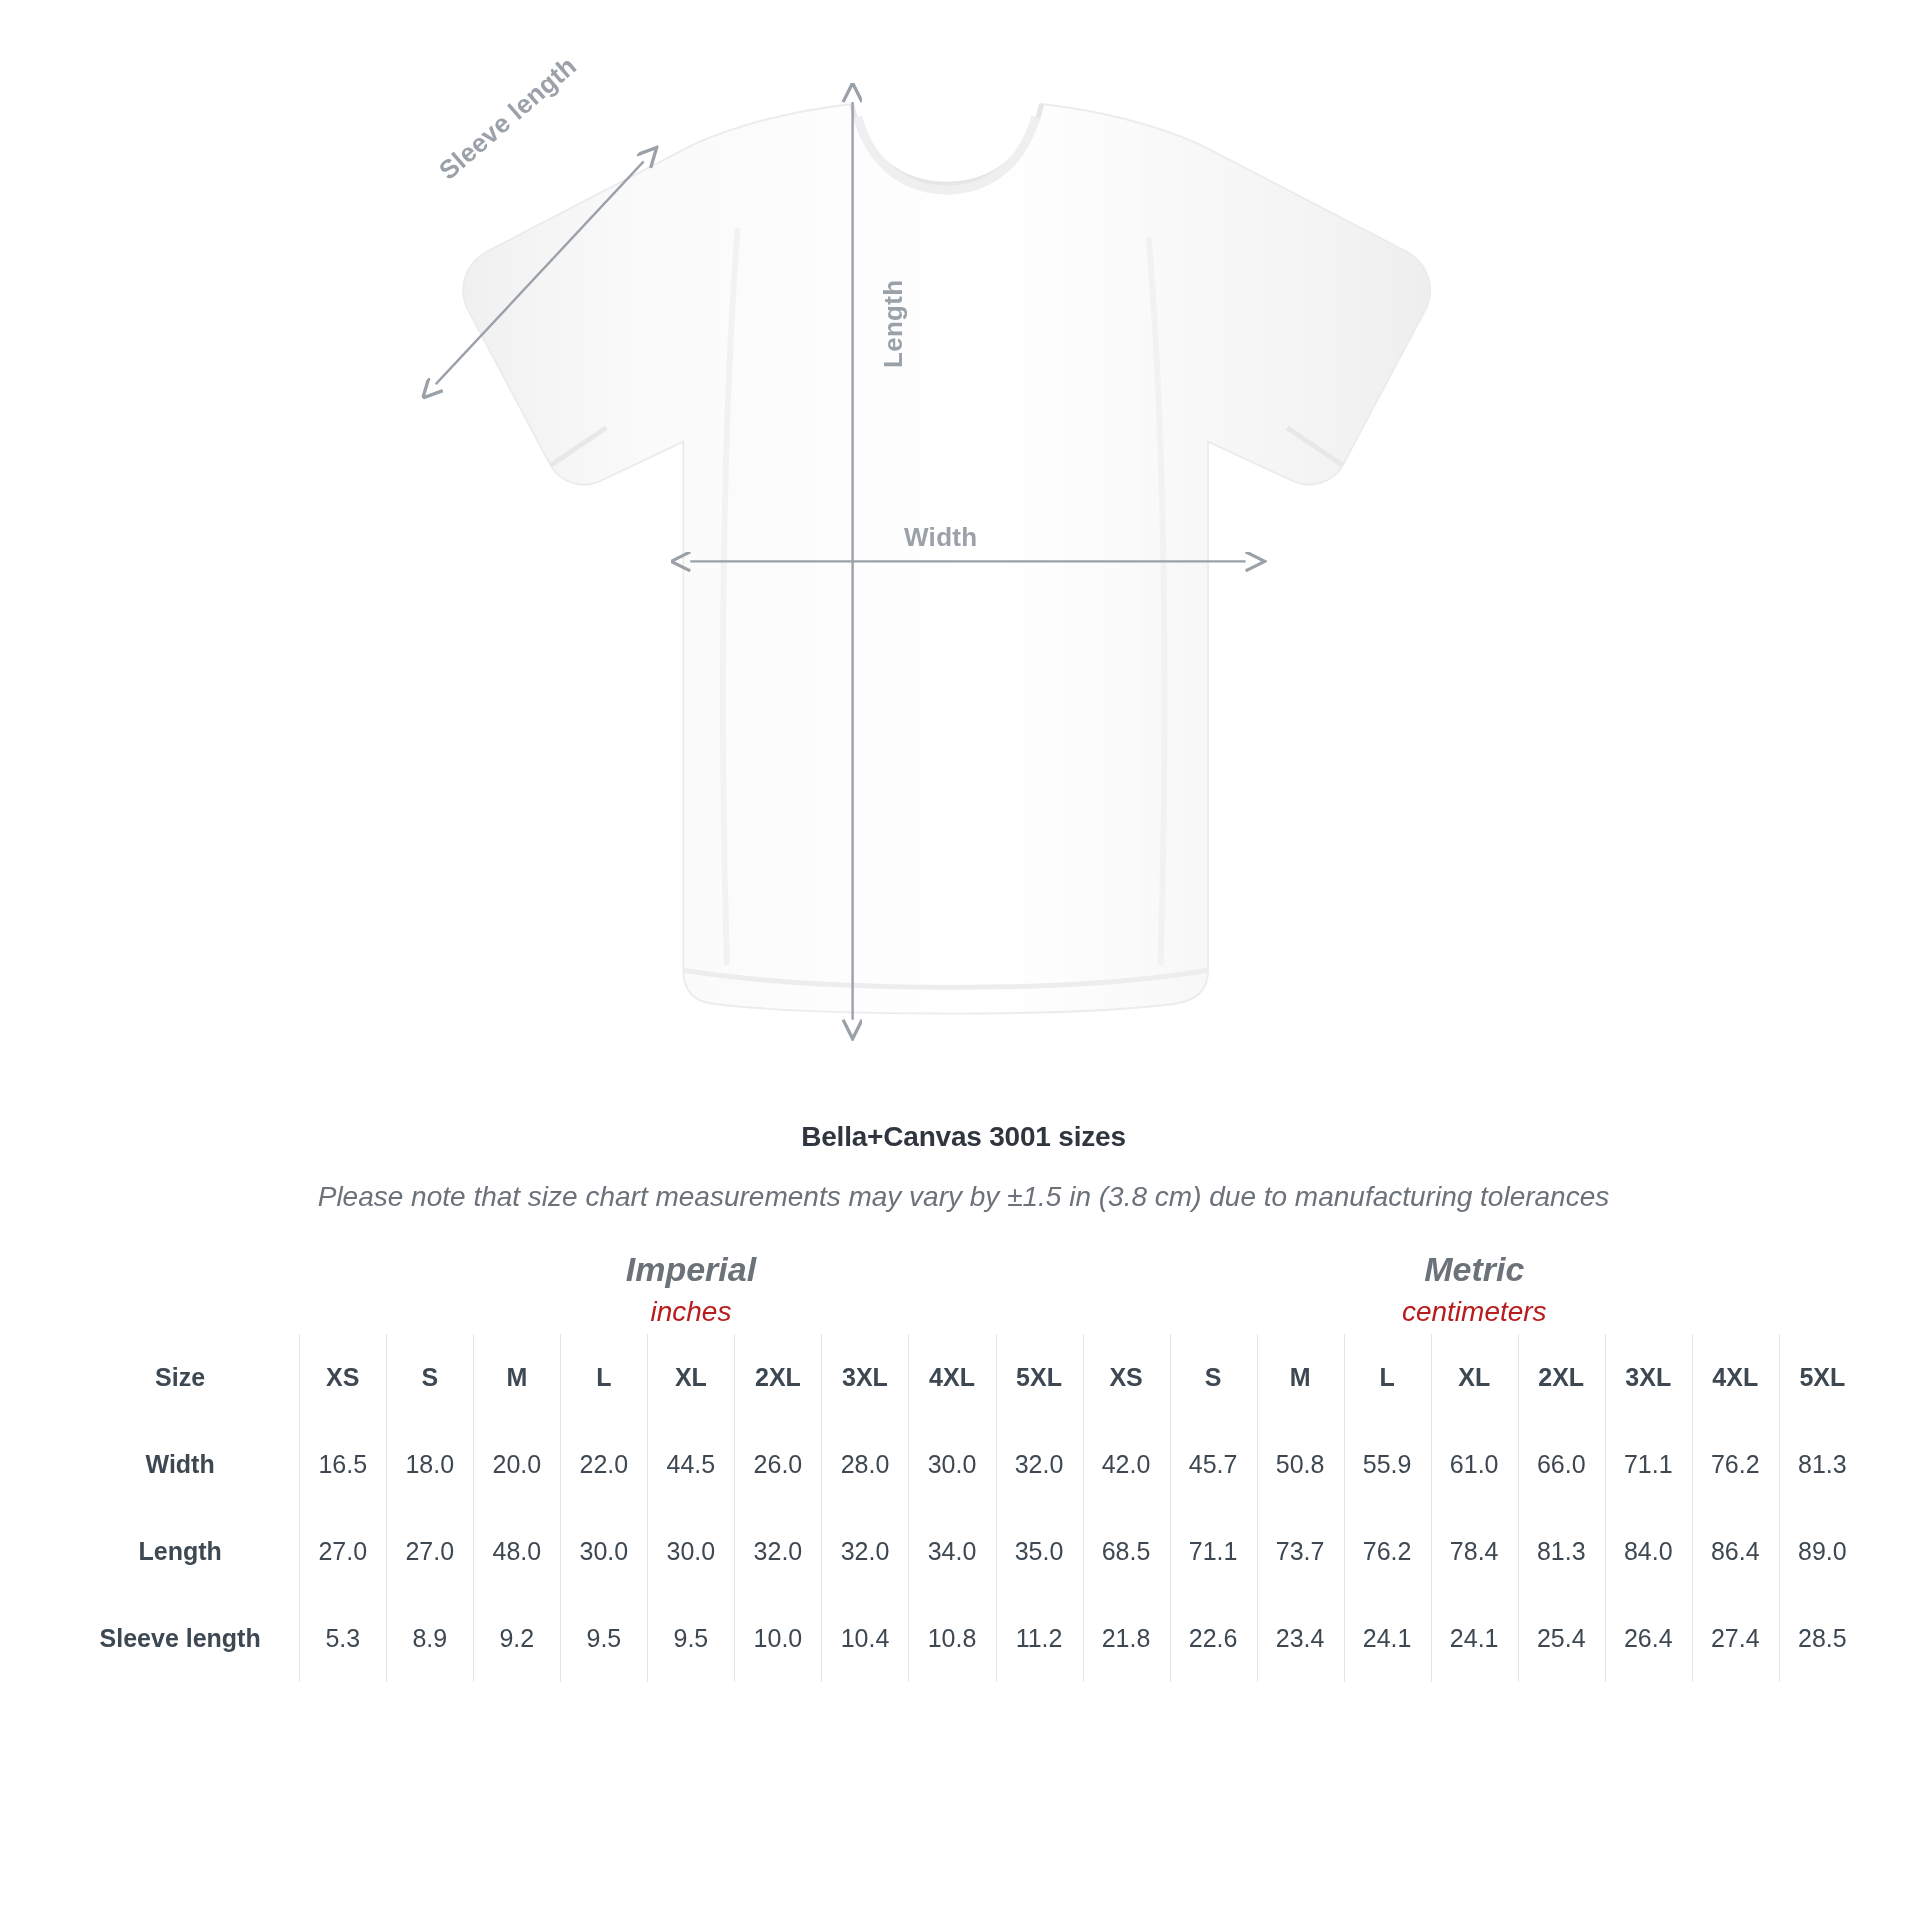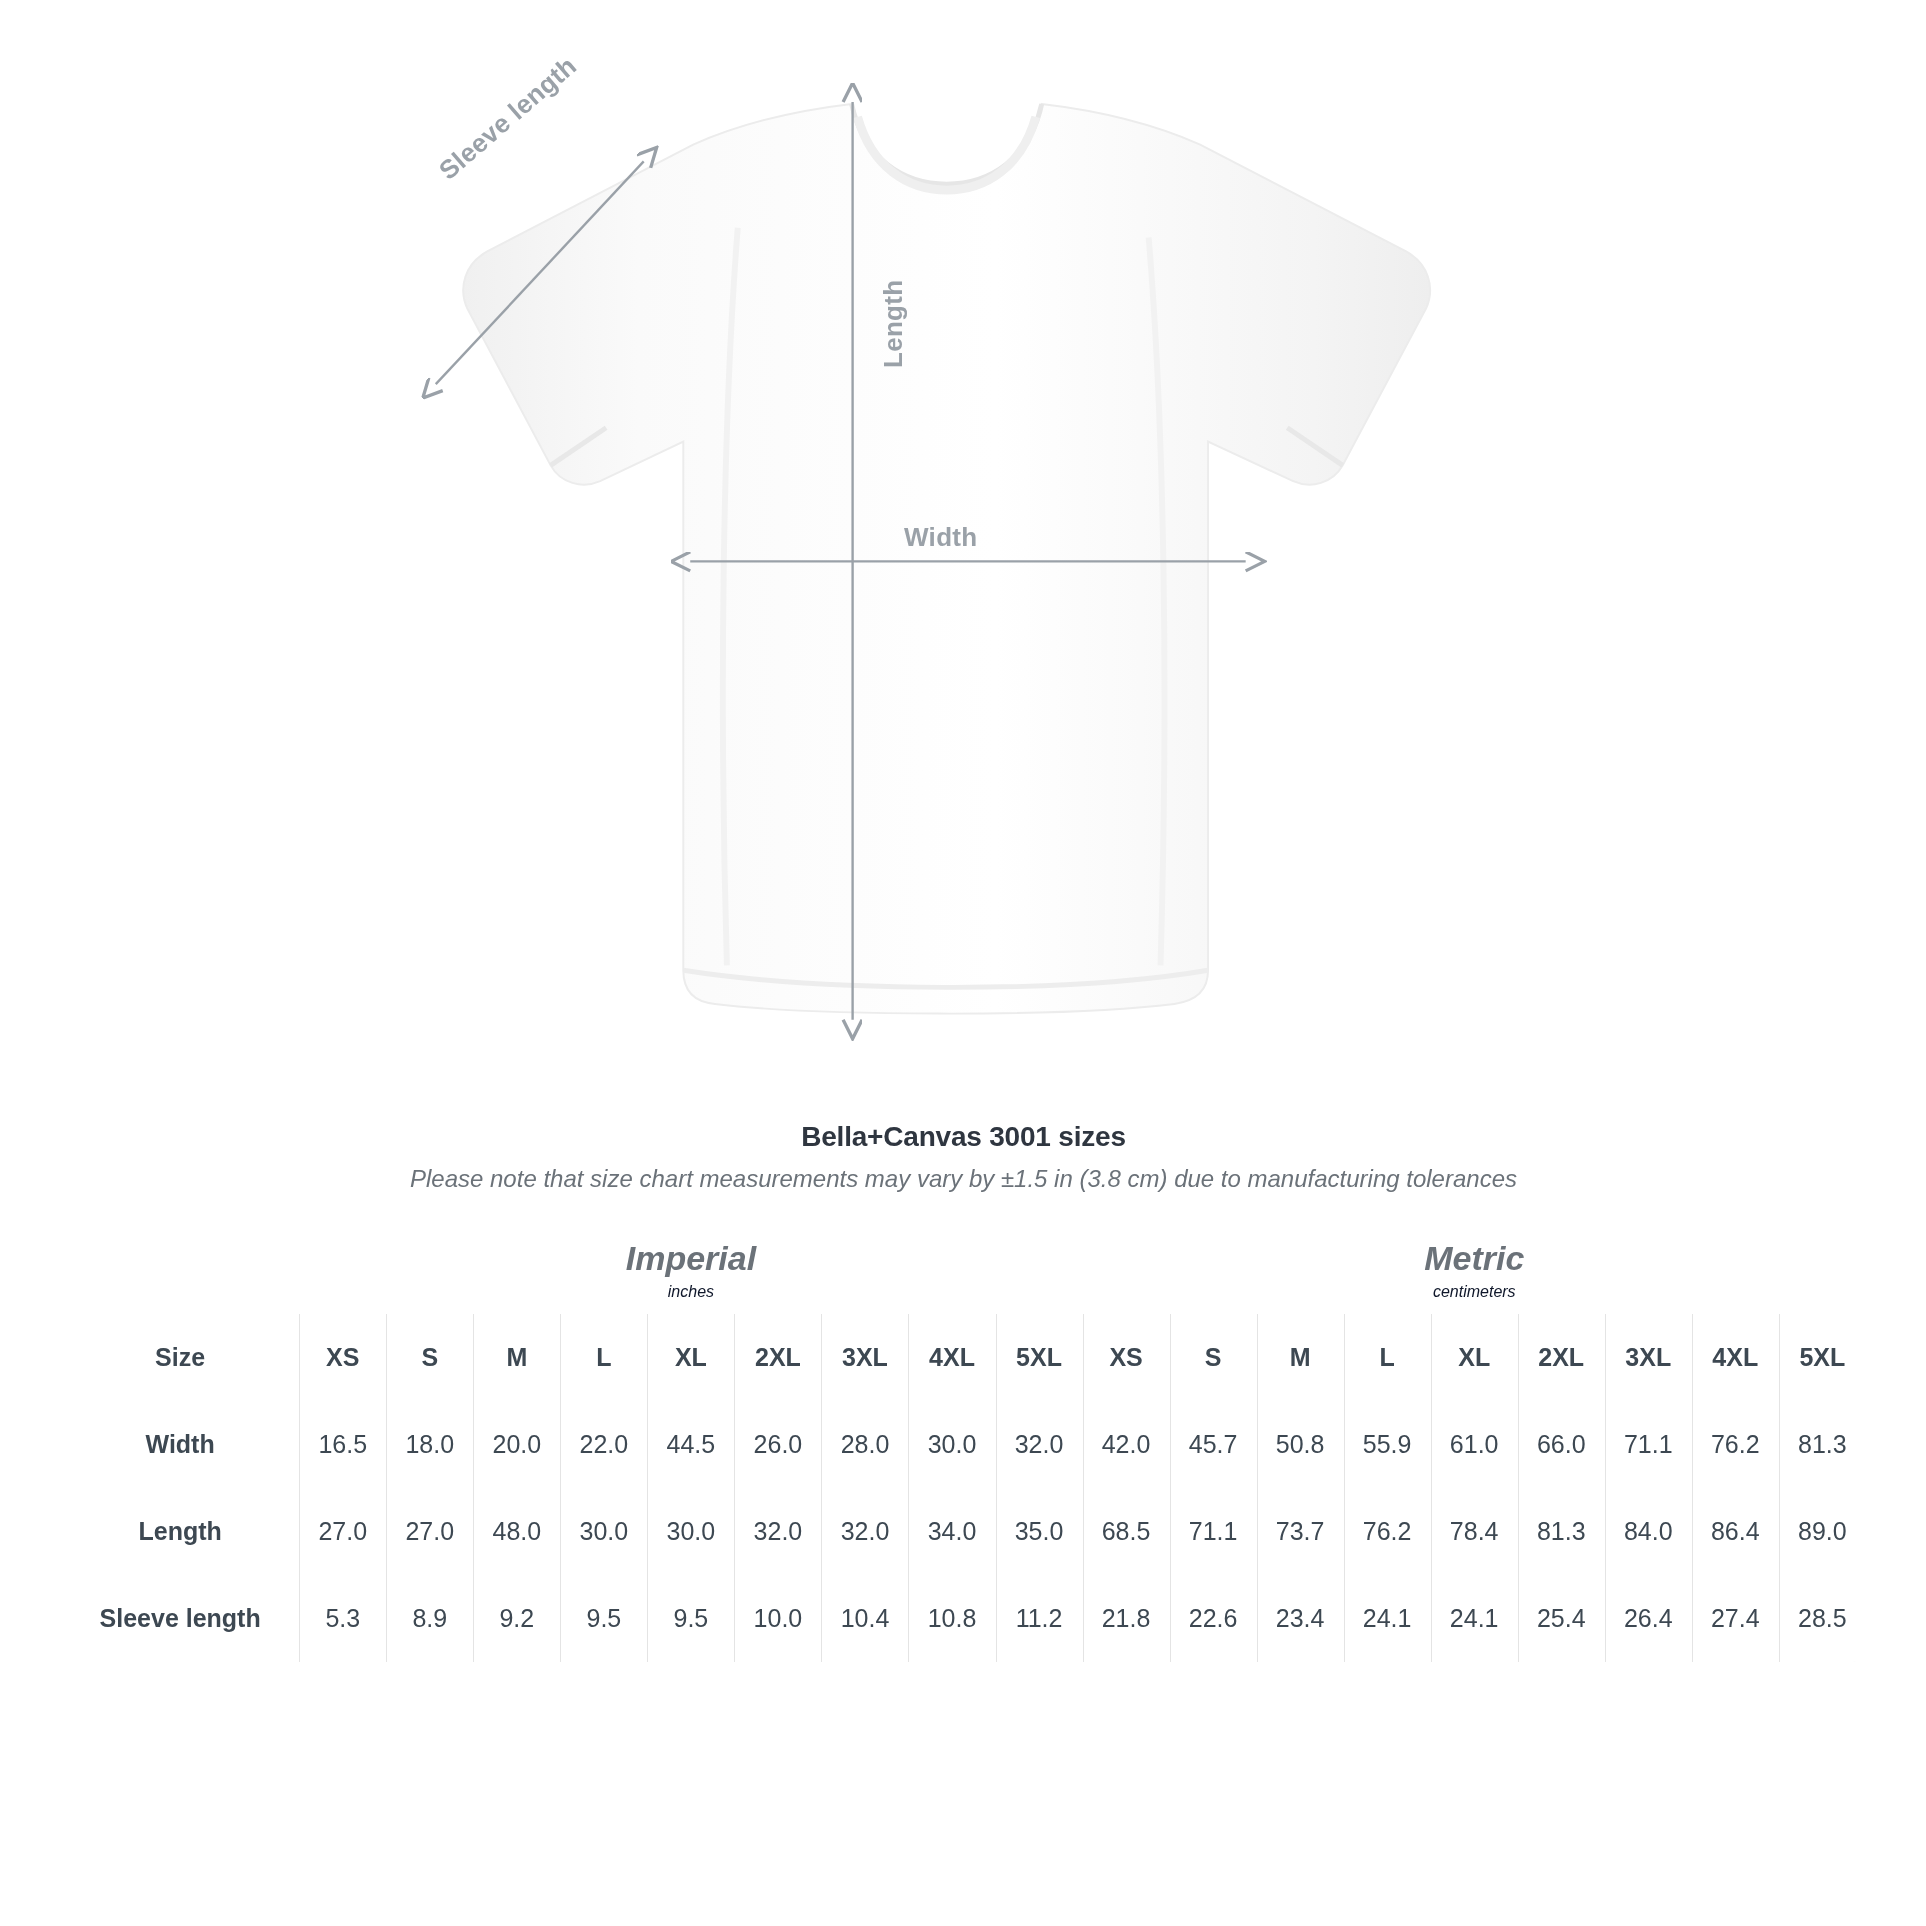--- a/index.html
+++ b/index.html
@@ -60,22 +60,22 @@
     text-align: center;
     margin-top: 22px;
   }
   .chart-title {
     font-size: 28px;
     font-weight: bold;
     color: #2f3640;
     letter-spacing: -0.2px;
   }
   .chart-note {
-    margin-top: 12px;
-    font-size: 24px;
+    margin-top: 28px;
+    font-size: 28px;
     font-style: italic;
     color: #6b7279;
   }
 
   
   .table-wrap {
     margin: 34px 61px 0 61px;
     border-radius: 14px;
     overflow: hidden;
     background: #ffffff;
@@ -102,23 +102,23 @@
   }
   .unit-name {
     font-size: 34px;
     font-weight: bold;
     font-style: italic;
     color: #6b7279;
     line-height: 1.25;
     text-align: center;
   }
   .unit-sub {
-    font-size: 16px;
+    font-size: 28px;
     font-style: italic;
-    color: #0f172a;
+    color: #b91c1c;
     line-height: 1.5;
   }
   
   .size-row td {
     background: #ffffff;
     font-weight: bold;
     color: #5a6169;
     font-size: 26px;
     height: 95px;
   }

